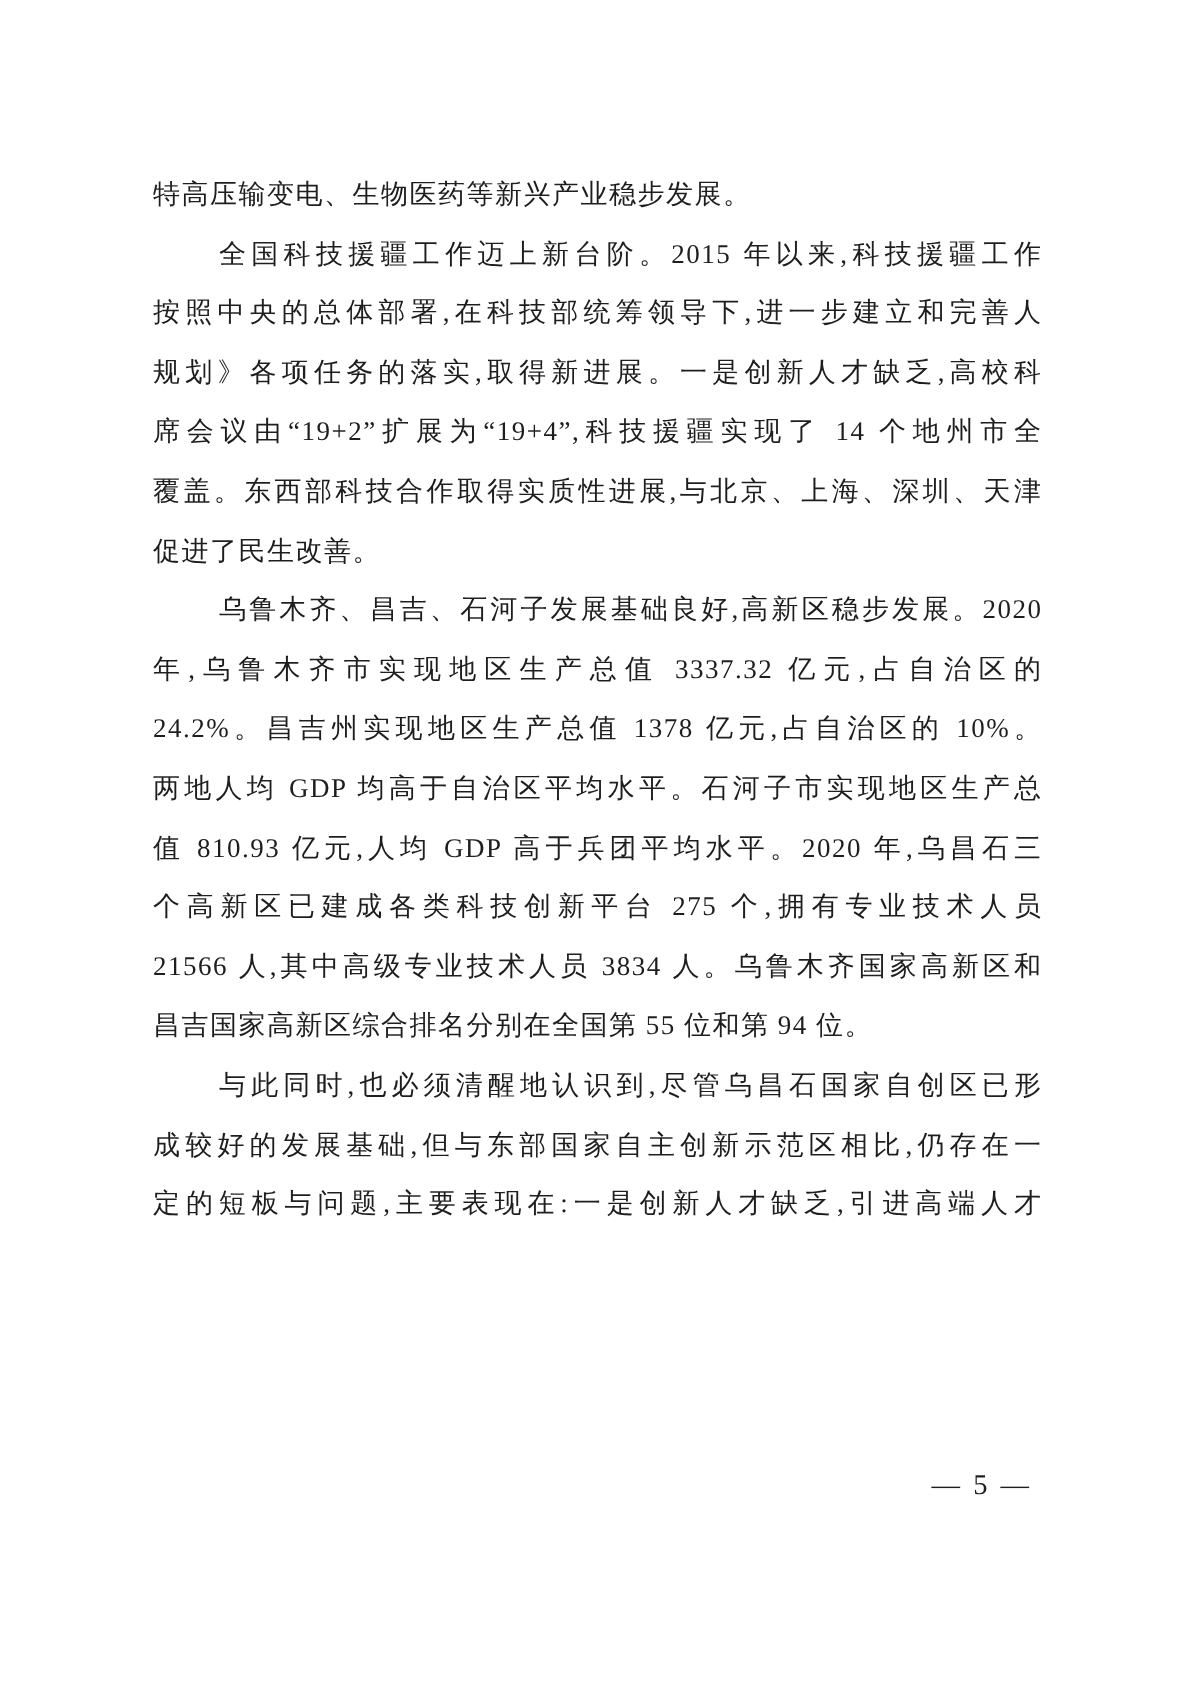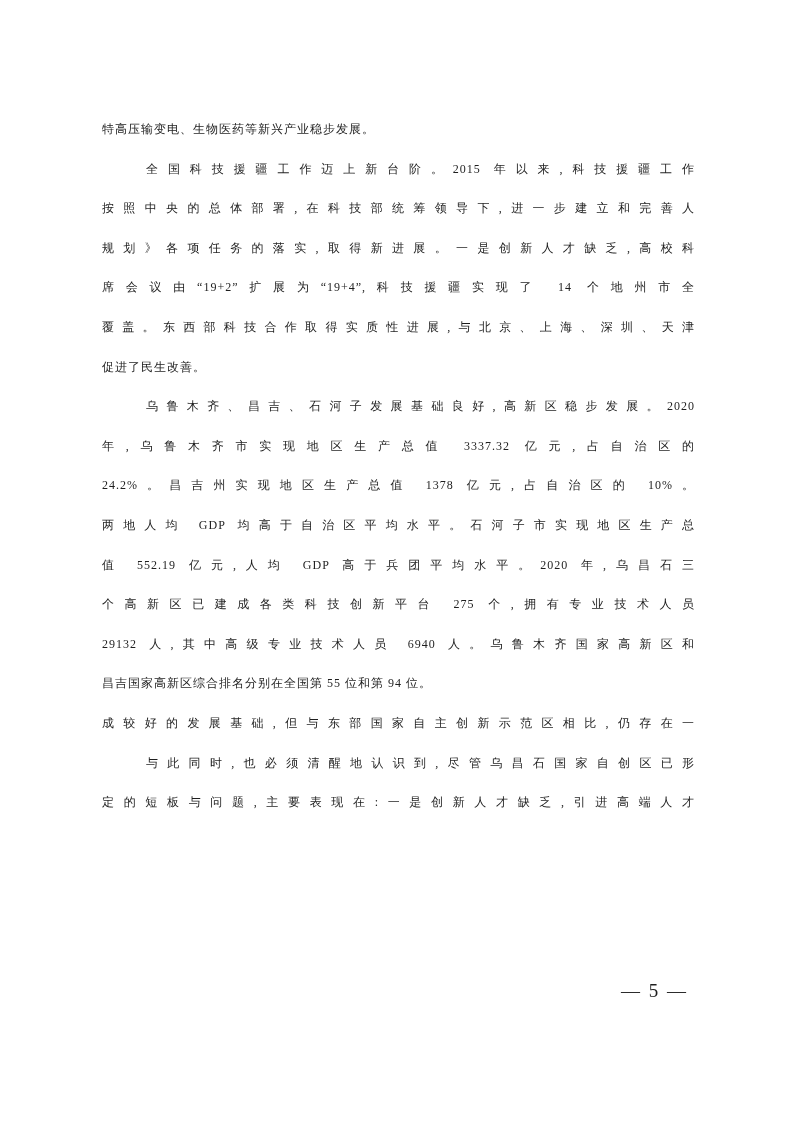--- a/index.html
+++ b/index.html
@@ -22,21 +22,21 @@
   }
   .text-block {
     position: absolute;
     left: 102px;
     top: 110px;
     width: 593px;
   }
   .line {
     height: 39.6px;
     line-height: 39.6px;
-    font-size: 12px;
+    font-size: 18px;
     letter-spacing: 1px;
     overflow: hidden;
     text-align: left;
     white-space: normal;
   }
   .line.just {
     text-align: justify;
     text-align-last: justify;
   }
   .line.indent {
@@ -63,22 +63,22 @@
       <div class="line just indent">全国科技援疆工作迈上新台阶。2015 年以来,科技援疆工作</div>
       <div class="line just">按照中央的总体部署,在科技部统筹领导下,进一步建立和完善人</div>
       <div class="line just">规划》各项任务的落实,取得新进展。一是创新人才缺乏,高校科</div>
       <div class="line just">席会议由“19+2”扩展为“19+4”,科技援疆实现了 14 个地州市全</div>
       <div class="line just">覆盖。东西部科技合作取得实质性进展,与北京、上海、深圳、天津</div>
       <div class="line">促进了民生改善。</div>
       <div class="line just indent">乌鲁木齐、昌吉、石河子发展基础良好,高新区稳步发展。2020</div>
       <div class="line just">年,乌鲁木齐市实现地区生产总值 3337.32 亿元,占自治区的</div>
       <div class="line just">24.2%。昌吉州实现地区生产总值 1378 亿元,占自治区的 10%。</div>
       <div class="line just">两地人均 GDP 均高于自治区平均水平。石河子市实现地区生产总</div>
-      <div class="line just">值 552.19 亿元,人均 GDP 高于兵团平均水平。2020 年,乌昌石三</div>
+      <div class="line just">值 810.93 亿元,人均 GDP 高于兵团平均水平。2020 年,乌昌石三</div>
       <div class="line just">个高新区已建成各类科技创新平台 275 个,拥有专业技术人员</div>
-      <div class="line just">29132 人,其中高级专业技术人员 6940 人。乌鲁木齐国家高新区和</div>
+      <div class="line just">21566 人,其中高级专业技术人员 3834 人。乌鲁木齐国家高新区和</div>
       <div class="line">昌吉国家高新区综合排名分别在全国第 55 位和第 94 位。</div>
+      <div class="line just indent">与此同时,也必须清醒地认识到,尽管乌昌石国家自创区已形</div>
       <div class="line just">成较好的发展基础,但与东部国家自主创新示范区相比,仍存在一</div>
-      <div class="line just indent">与此同时,也必须清醒地认识到,尽管乌昌石国家自创区已形</div>
       <div class="line just">定的短板与问题,主要表现在:一是创新人才缺乏,引进高端人才</div>
     </div>
   <div class="page-number">— 5 —</div>
 </div>
 
 </body></html>

